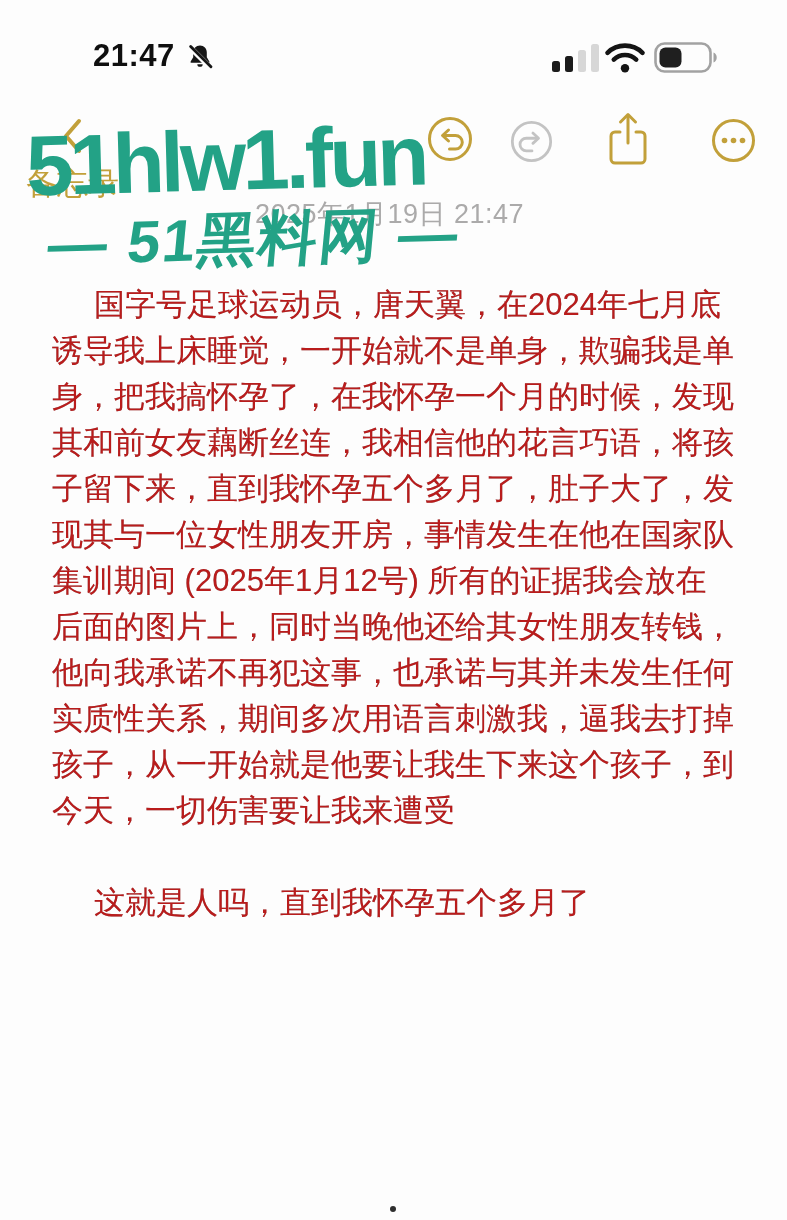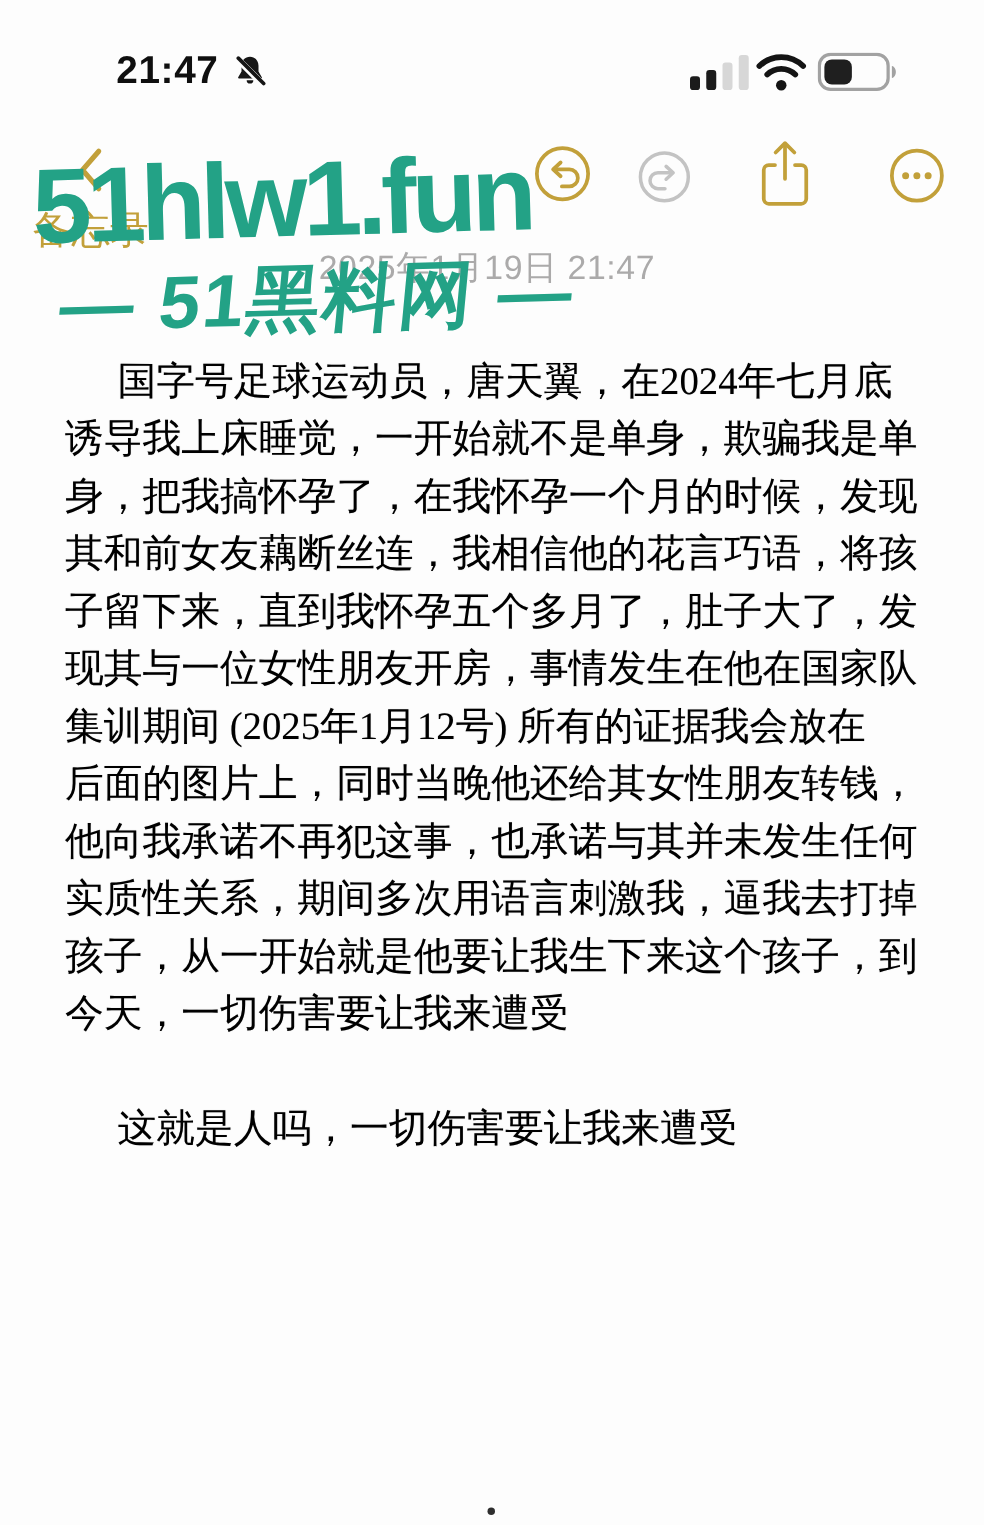--- a/index.html
+++ b/index.html
@@ -34,23 +34,22 @@
   .share-button { left:605px; top:3px;  width:46px; height:58px; }
   .more-button  { left:711px; top:10px; width:45px; height:45px; }
   
   .date-line {
     position:absolute; left:0; top:196px; width:779px;
     text-align:center; font-size:27px; color:#abaaaa; letter-spacing:0.5px;
   }
   
   .note-body {
     position:absolute; left:52px; top:282px; width:700px;
-    font-size:31px; line-height:46px; color:#000000;
+    font-size:31px; line-height:46px; color:#b91c1c;
     text-shadow:0 0 0.6px rgba(60,60,60,0.45);
-    font-family:Liberation Serif, serif;
   }
   .note-paragraph {
     white-space:pre; text-indent:42px; margin-bottom:46px;
   }
   .note-paragraph:last-child { margin-bottom:0; }
   
   .watermark-line1 {
     position:absolute; left:26px; top:112px;
     font-size:85px; font-weight:900; color:#23a286;
     letter-spacing:-4px; transform:rotate(-1.6deg);
@@ -146,16 +145,16 @@
 身，把我搞怀孕了，在我怀孕一个月的时候，发现
 其和前女友藕断丝连，我相信他的花言巧语，将孩
 子留下来，直到我怀孕五个多月了，肚子大了，发
 现其与一位女性朋友开房，事情发生在他在国家队
 集训期间 (2025年1月12号) 所有的证据我会放在
 后面的图片上，同时当晚他还给其女性朋友转钱，
 他向我承诺不再犯这事，也承诺与其并未发生任何
 实质性关系，期间多次用语言刺激我，逼我去打掉
 孩子，从一开始就是他要让我生下来这个孩子，到
 今天，一切伤害要让我来遭受</div>
-  <div class="note-paragraph">这就是人吗，一切伤害要让我来遭受</div>
+  <div class="note-paragraph">这就是人吗，直到我怀孕五个多月了</div>
 </div>
 
 <div class="cursor-dot"></div>
 
 </body></html>

